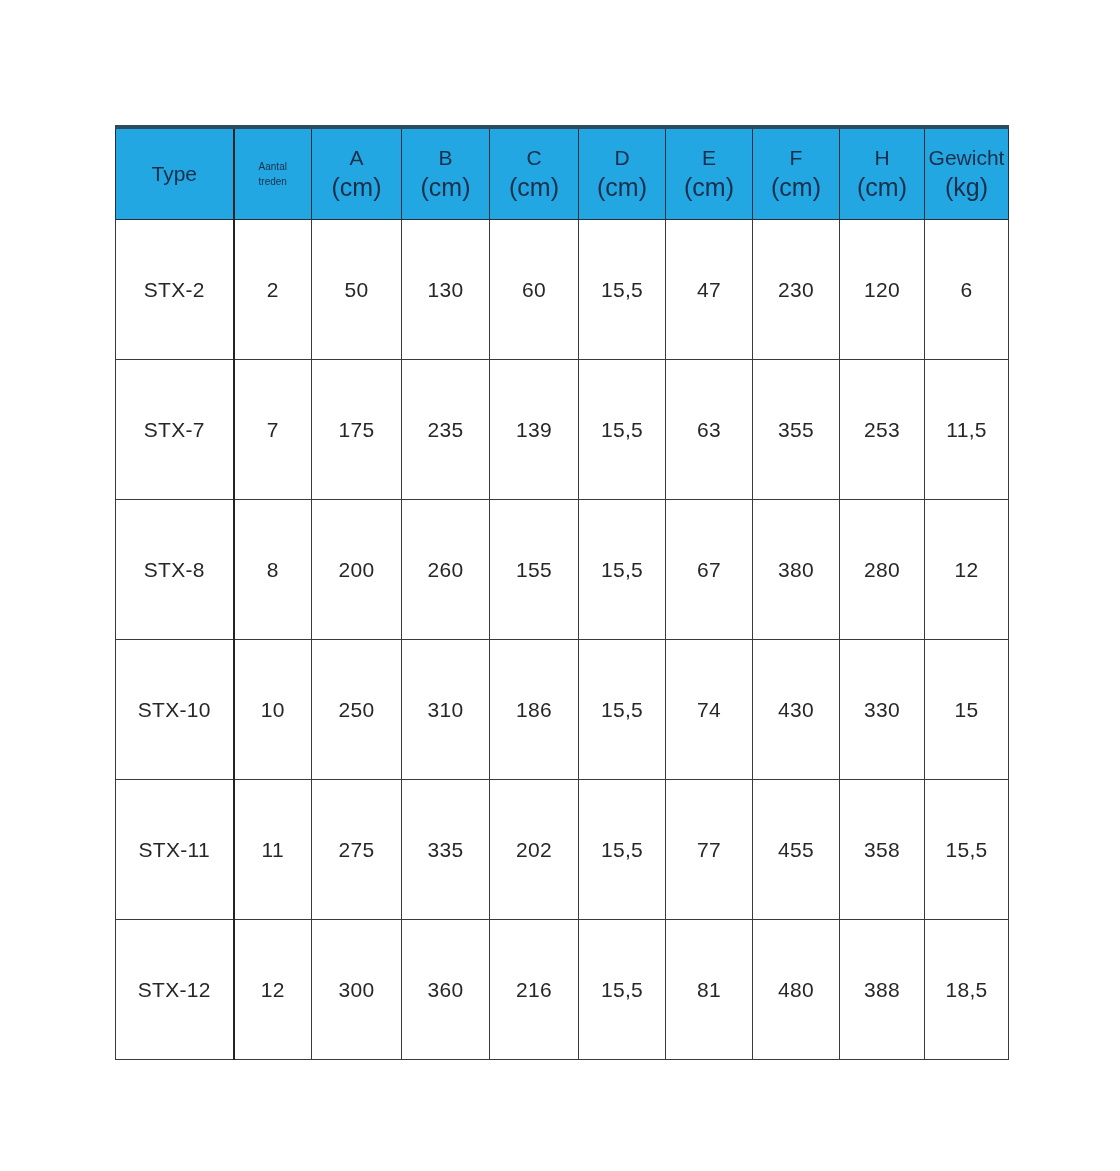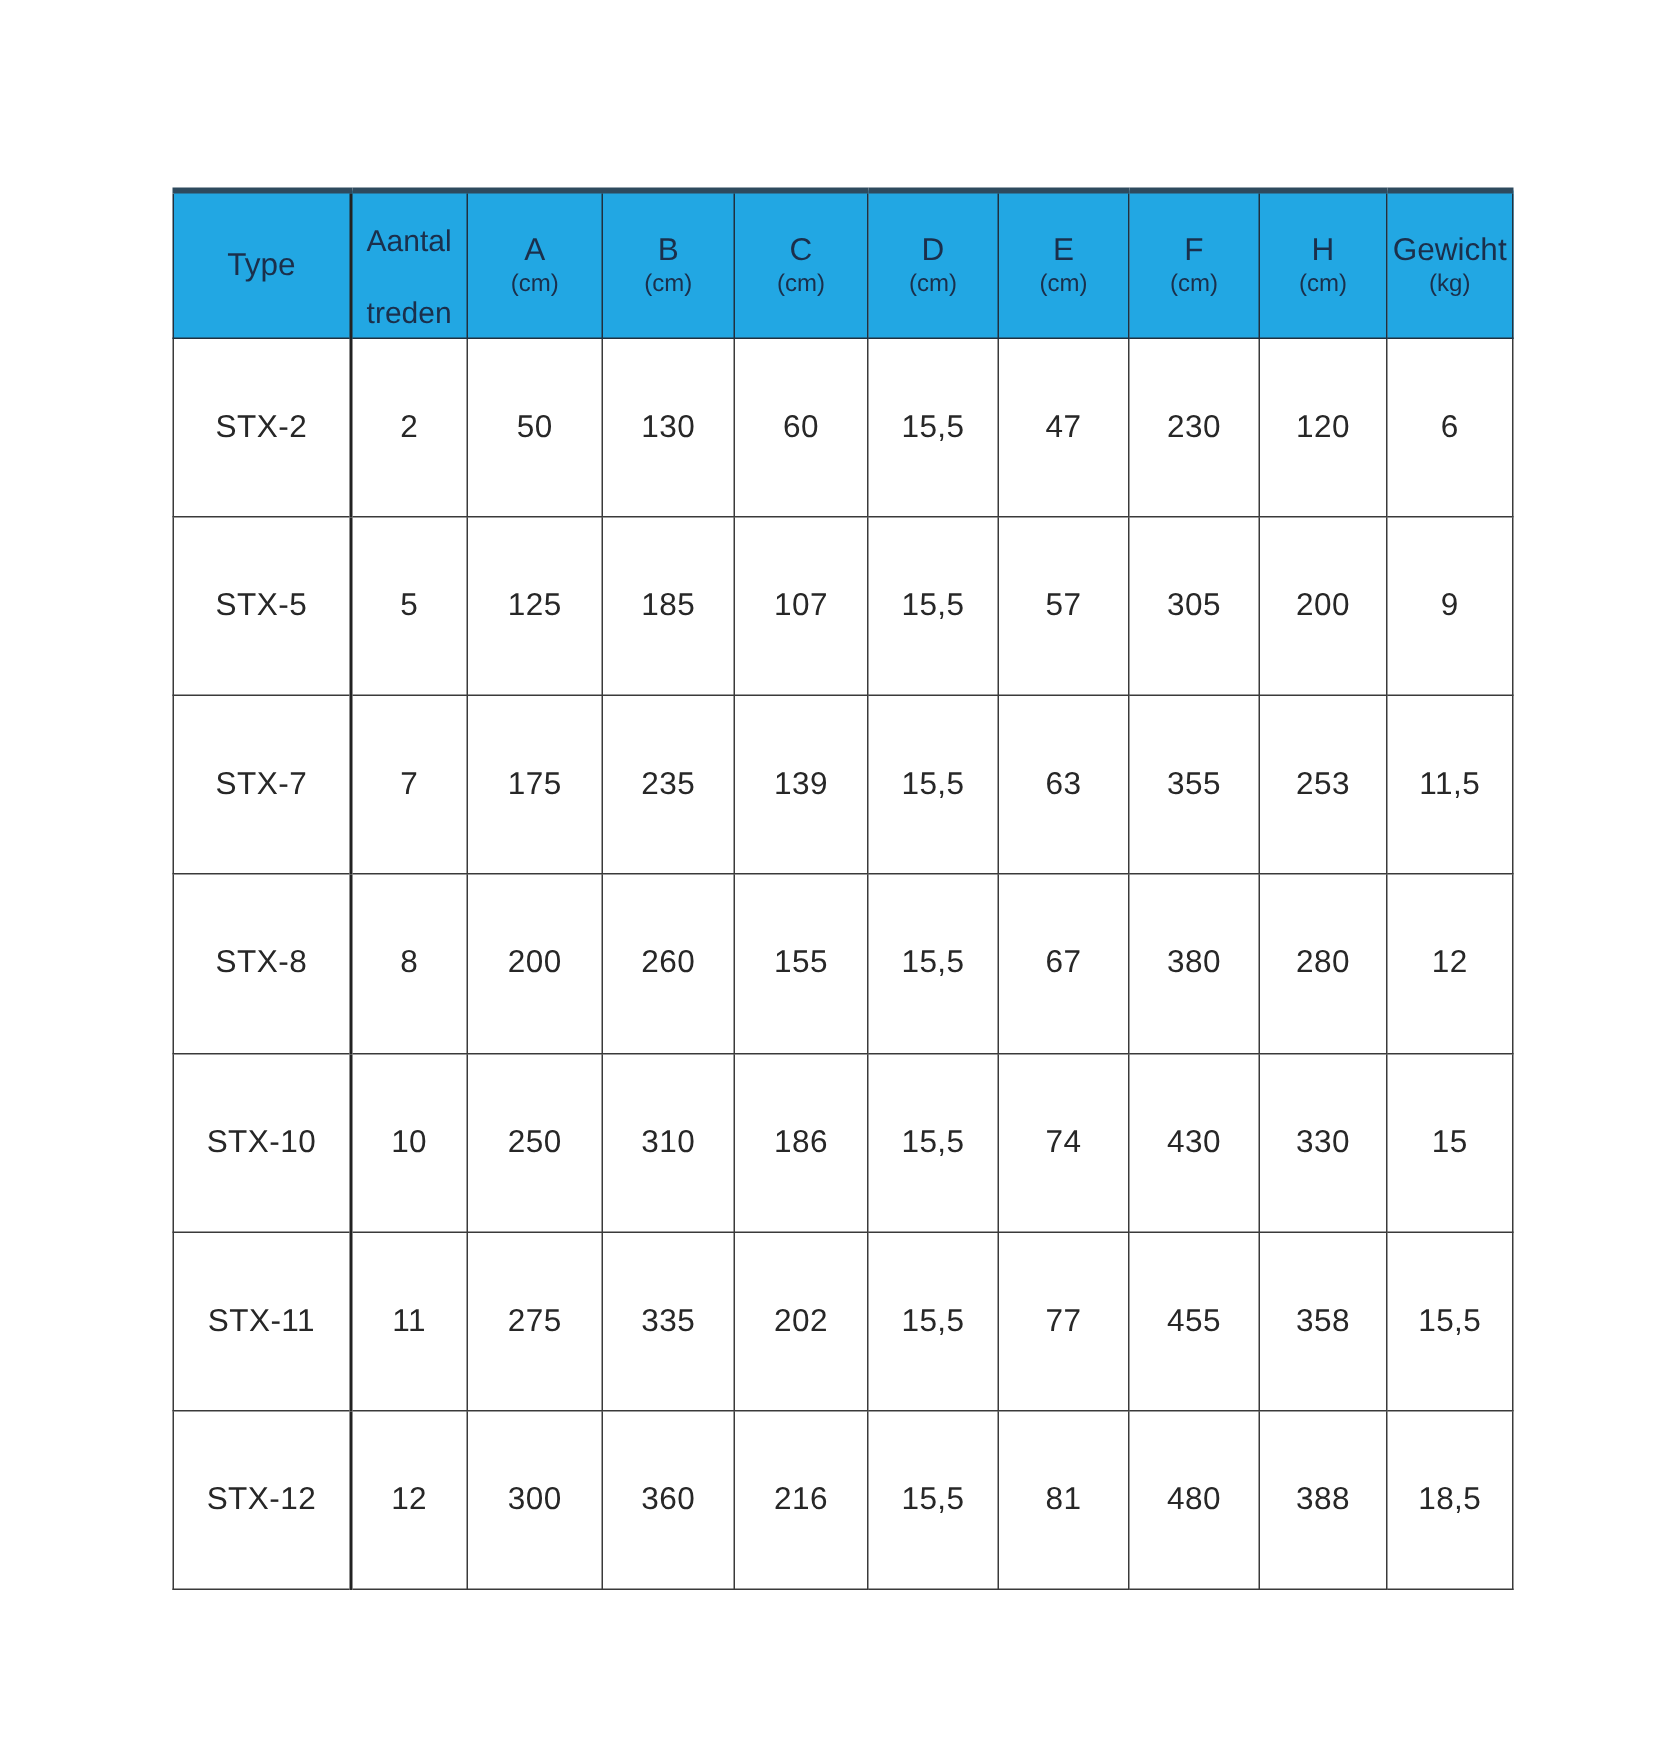--- a/index.html
+++ b/index.html
@@ -56,28 +56,27 @@
     font-weight: 400;
     letter-spacing: 0.3px;
   }
   .hdr-line1 {
     display: block;
     font-size: 21px;
     line-height: 1.25;
   }
   .hdr-line2 {
     display: block;
-    font-size: 16px;
+    font-size: 25px;
     line-height: 1.25;
   }
   th.small-hdr .hdr-line1,
   th.small-hdr .hdr-line2 {
-    font-size: 20px;
+    font-size: 10px;
     line-height: 1.55;
-    margin-top: 17px;
   }
   th.single-hdr .hdr-line1 {
     font-size: 21px;
   }
 </style>
 </head>
 <body>
 
 <div class="page">
   <table class="spec-table">
@@ -143,32 +142,20 @@
           <td>50</td>
           <td>130</td>
           <td>60</td>
           <td>15,5</td>
           <td>47</td>
           <td>230</td>
           <td>120</td>
           <td>6</td>
         </tr>
         <tr>
-          <td>STX-5</td>
-          <td>5</td>
-          <td>125</td>
-          <td>185</td>
-          <td>107</td>
-          <td>15,5</td>
-          <td>57</td>
-          <td>305</td>
-          <td>200</td>
-          <td>9</td>
-        </tr>
-        <tr>
           <td>STX-7</td>
           <td>7</td>
           <td>175</td>
           <td>235</td>
           <td>139</td>
           <td>15,5</td>
           <td>63</td>
           <td>355</td>
           <td>253</td>
           <td>11,5</td>

